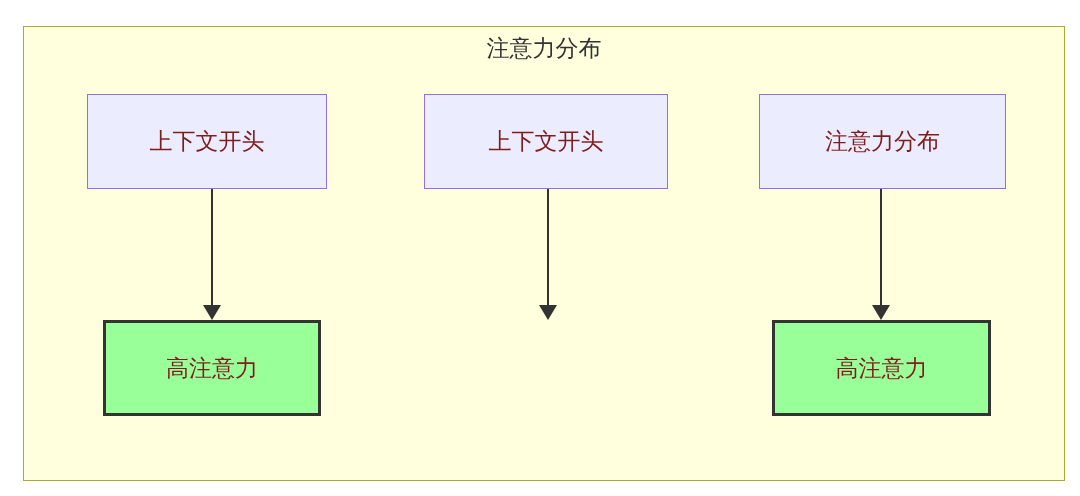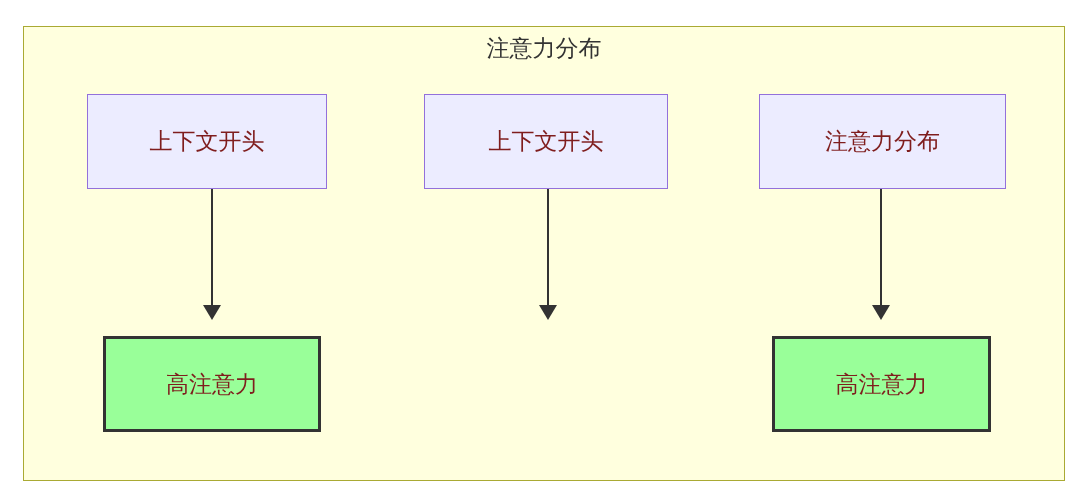--- a/index.html
+++ b/index.html
@@ -35,21 +35,21 @@
     text-align: center;
   }
   .source-node {
     background: #ECECFF;
     border: 1.5px solid #9370DB;
     top: 67px;
     height: 95px;
   }
   .result-node {
     border: 3px solid #333333;
-    top: 309px;
+    top: 293px;
     height: 96px;
   }
   
   .src-0 { left: 63px;  width: 240px; }
   .src-1 { left: 400px; width: 244px; }
   .src-2 { left: 735px; width: 247px; }
   .res-0 { left: 79px;  width: 218px; }
   .res-1 { left: 415px; width: 219px; }
   .res-2 { left: 748px; width: 219px; }
   .arrow {

